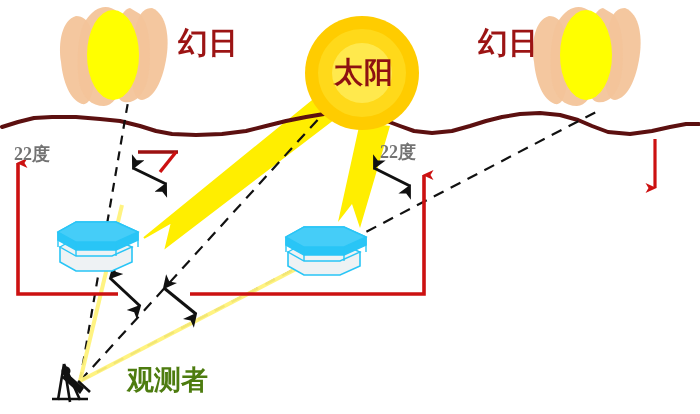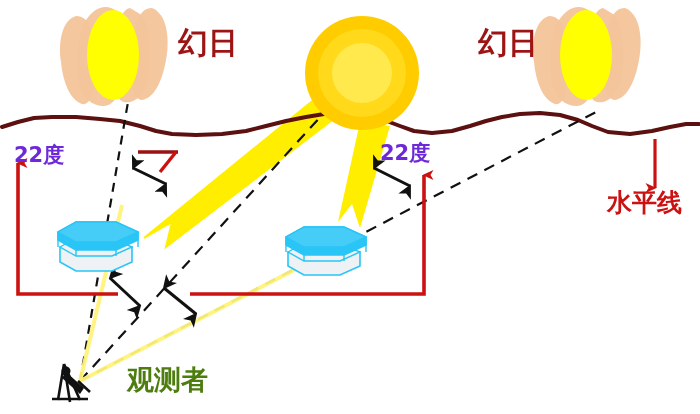--- a/index.html
+++ b/index.html
@@ -35,23 +35,24 @@
     font-size: 30px;
     font-weight: bold;
   }
   .lbl-sun {
     color: #8d1111;
     font-size: 29px;
     font-weight: bold;
     letter-spacing: 1px;
   }
   .lbl-deg {
-    color: #6d28d9;
-    font-size: 21px;
-    font-weight: bold;
+    color: #737373;
+    font-size: 18px;
+    font-weight: bold;
+    font-family: Liberation Serif, serif;
   }
   .lbl-horizon {
     color: #cc1111;
     font-size: 25px;
     font-weight: bold;
   }
   .lbl-observer {
     color: #4d7c0f;
     font-size: 27px;
     font-weight: bold;
@@ -179,22 +180,22 @@
       <circle cx="66" cy="371" r="4.5" fill="#111111"></circle>
       <path d="M78,381 L90,392" stroke="#111111" stroke-width="2.6" fill="none"></path>
     </g>
 
   </svg>
 
   <div class="lbl lbl-sundog" style="left:178px; top:28px;">幻日</div>
 
   <div class="lbl lbl-sundog" style="left:478px; top:28px;">幻日</div>
 
+  <div class="lbl lbl-sun" style="left:334px; top:58px;">太阳</div>
 
   <div class="lbl lbl-deg" style="left:14px; top:145px;">22度</div>
 
   <div class="lbl lbl-deg" style="left:380px; top:143px;">22度</div>
 
-  <div class="lbl lbl-horizon" style="left:607px; top:190px;">水平线</div>
 
   <div class="lbl lbl-observer" style="left:127px; top:366px;">观测者</div>
 
 </div>
 
 </body></html>

